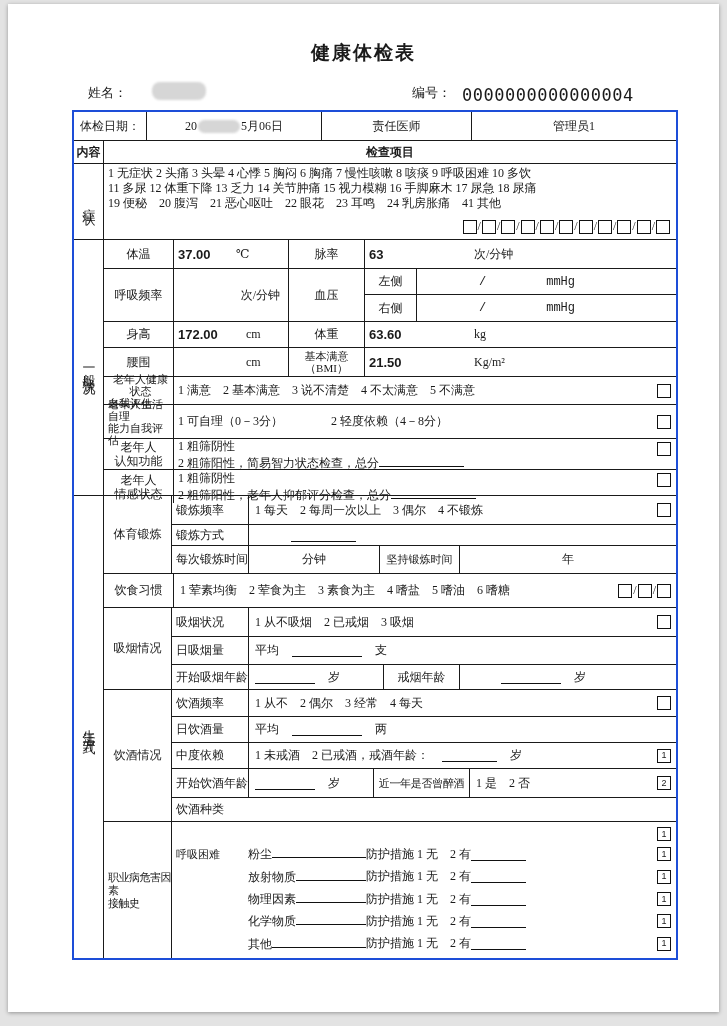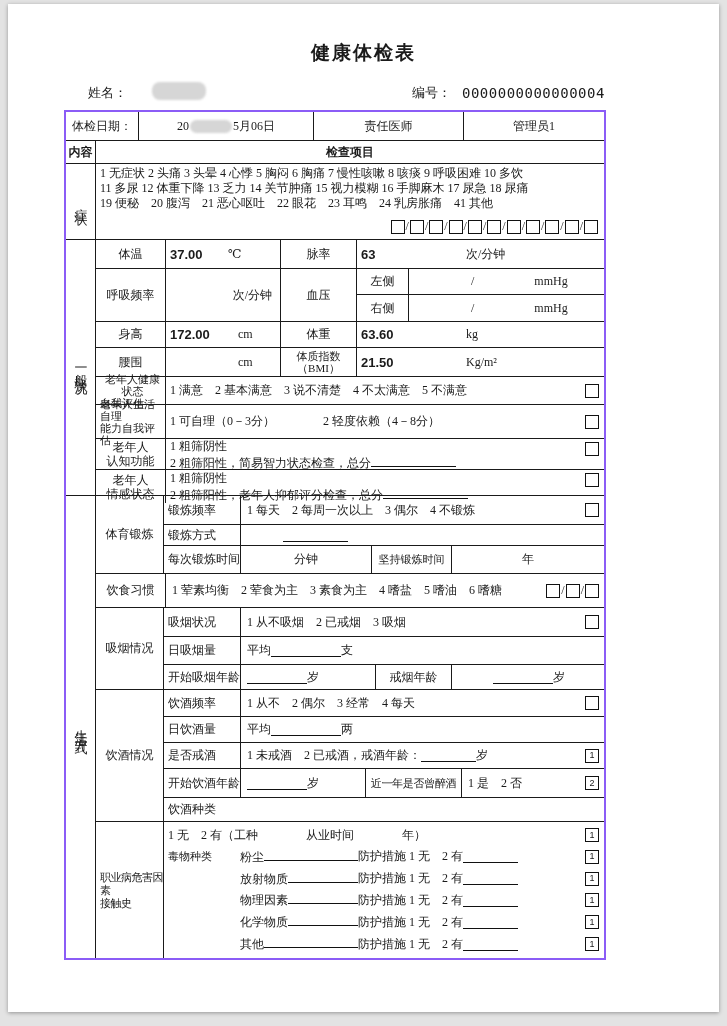--- a/index.html
+++ b/index.html
@@ -16,41 +16,41 @@
   }
   .title{
     position:absolute;top:36px;left:0;width:100%;text-align:center;
     font-size:19px;font-weight:bold;letter-spacing:2px;
   }
   .meta{position:absolute;top:78px;left:0;width:100%;height:24px;font-size:13px;}
   .meta .lab{position:absolute;top:2px;}
   .blur{background:#d6d6d6;border-radius:8px;filter:blur(1.1px);display:inline-block;}
   .nameblur{position:absolute;left:144px;top:0;width:54px;height:18px;}
   .dateblur{width:42px;height:13px;vertical-align:middle;margin:0 1px;}
-  .code{position:absolute;left:454px;top:3px;font-family:"DejaVu Sans Mono",monospace;font-size:14px;letter-spacing:.5px;}
+  .code{position:absolute;left:454px;top:3px;font-family:"DejaVu Sans Mono",monospace;font-size:17px;letter-spacing:.5px;}
 
   .tbl{
-    position:absolute;left:56px;top:106px;width:542px;
-    border:2px solid #8b5cf6;box-sizing:border-box;
+    position:absolute;left:64px;top:106px;width:606px;
+    border:2px solid #1d4ed8;box-sizing:border-box;
   }
   .row{display:flex;border-top:1px solid #1a1a1a;}
   .row:first-child{border-top:none;}
   .srow{display:flex;border-top:1px solid #1a1a1a;flex:none;}
   .srow:first-child{border-top:none;}
   .c{border-right:1px solid #1a1a1a;box-sizing:border-box;display:flex;align-items:center;flex:none;}
   .c:last-child{border-right:none;}
   .ctr{justify-content:center;text-align:center;}
   .col{flex-direction:column;align-items:flex-start;justify-content:center;}
   .stack{flex:1;display:flex;flex-direction:column;}
   .grow{flex:1;}
   .bold{font-weight:bold;}
   .f11{font-size:11px;}
   .lh15{line-height:15px;}
   .pl4{padding-left:4px;}
-  .pl6{padding-left:6px;}
+  .pl6{padding-left:6px;gap:13px;}
   .vlab{width:30px;display:flex;align-items:center;justify-content:center;}
   .vtext{writing-mode:vertical-lr;text-orientation:upright;letter-spacing:4px;font-size:13px;}
   .val{font-family:"Liberation Sans","DejaVu Sans",sans-serif;font-weight:bold;font-size:13px;}
   .bx{
     width:12px;height:12px;border:1.5px solid #111;display:inline-flex;
     align-items:center;justify-content:center;flex:none;
     font-family:"Liberation Sans",sans-serif;font-size:9px;line-height:1;background:#fff;
   }
   .bxrow{display:inline-flex;align-items:center;gap:1px;}
   .rbx{margin-left:auto;margin-right:5px;}
@@ -137,21 +137,21 @@
         <div class="srow" style="height:52px">
           <div class="c ctr" style="width:70px">
               <span>呼吸频率</span>
             </div>
           <div class="c" style="width:115px;justify-content:flex-end;padding-right:8px;">
               <span>次/分钟</span>
             </div>
           <div class="c ctr" style="width:76px">
               <span>血压</span>
             </div>
-          <div class="c grow" style="padding:0;align-items:stretch;">
+          <div class="c grow" style="padding:0;align-items:stretch;font-family:Liberation Mono, monospace;">
             <div class="stack">
               <div class="srow" style="height:25px">
                 <div class="c ctr" style="width:52px">
                     <span>左侧</span>
                   </div>
                 <div class="c grow">
                   <span style="margin-left:62px">/</span>
                   <span style="margin-left:60px">mmHg</span>
                 </div>
               </div>
@@ -187,21 +187,21 @@
 
         <div class="srow" style="height:28px">
           <div class="c ctr" style="width:70px">
               <span>腰围</span>
             </div>
           <div class="c pl4" style="width:115px">
             <span style="width:68px"></span>
             <span>cm</span>
           </div>
           <div class="c ctr col f11" style="width:76px;align-items:center;line-height:12px;">
-            <span>体质指数</span>
+            <span>基本满意</span>
             <span>（BMI）</span>
           </div>
           <div class="c pl4 grow">
             <span class="val" style="width:105px">21.50</span>
             <span>Kg/m²</span>
           </div>
         </div>
 
         <div class="srow" style="height:27px">
           <div class="c col f11 pl4" style="width:70px;line-height:12px;text-align:center;">
@@ -380,21 +380,21 @@
                     <span>日饮酒量</span>
                   </div>
                 <div class="c grow pl6">
                   <span>平均</span>
                     <span class="ul w70"></span>
                     <span>两</span>
                 </div>
               </div>
               <div class="srow" style="height:25px">
                 <div class="c pl4" style="width:77px">
-                    <span>是否戒酒</span>
+                    <span>中度依赖</span>
                   </div>
                 <div class="c grow pl6">
                   <span>1 未戒酒　2 已戒酒，戒酒年龄：</span>
                     <span class="ul w55"></span>
                     <span>岁</span>
                   <span class="bx rbx">1</span>
                 </div>
               </div>
               <div class="srow" style="height:28px">
                 <div class="c pl4" style="width:77px">
@@ -421,25 +421,24 @@
           </div>
         </div>
 
         <div class="srow grow">
           <div class="c col f11 pl4" style="width:68px;line-height:13px;letter-spacing:-.5px;">
             <span>职业病危害因素</span>
             <span>接触史</span>
           </div>
           <div class="c col grow" style="padding:3px 0 3px 4px;align-items:stretch;justify-content:space-around;">
             <div class="tline">
-              <span>1 无　2 有（工种　　　　从业时间　　　　年）</span>
-              <span class="bx rbx">1</span>
-            </div>
-            <div class="tline">
-              <span class="f11" style="width:72px;flex:none;">毒物种类</span>
+              <span class="bx rbx">1</span>
+            </div>
+            <div class="tline">
+              <span class="f11" style="width:72px;flex:none;">呼吸困难</span>
               <span style="display:flex;width:118px;flex:none;align-items:baseline;">
                   <span>粉尘</span>
                   <span class="ul" style="flex:1"></span>
                 </span>
               <span>防护措施 1 无　2 有</span>
                 <span class="ul w55"></span>
               <span class="bx rbx">1</span>
             </div>
             <div class="tline">
               <span style="width:72px;flex:none;"></span>

